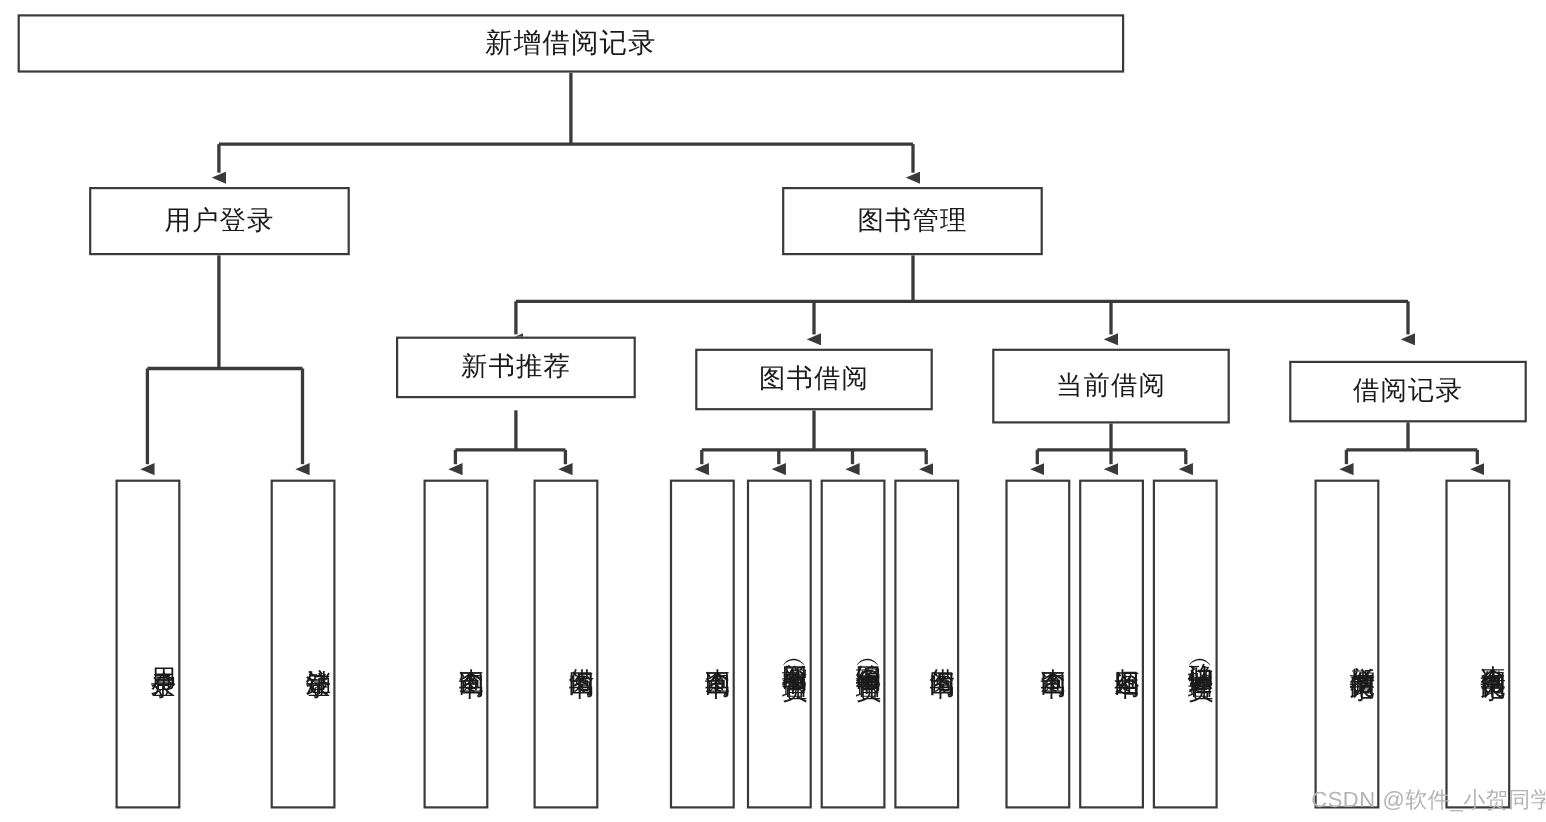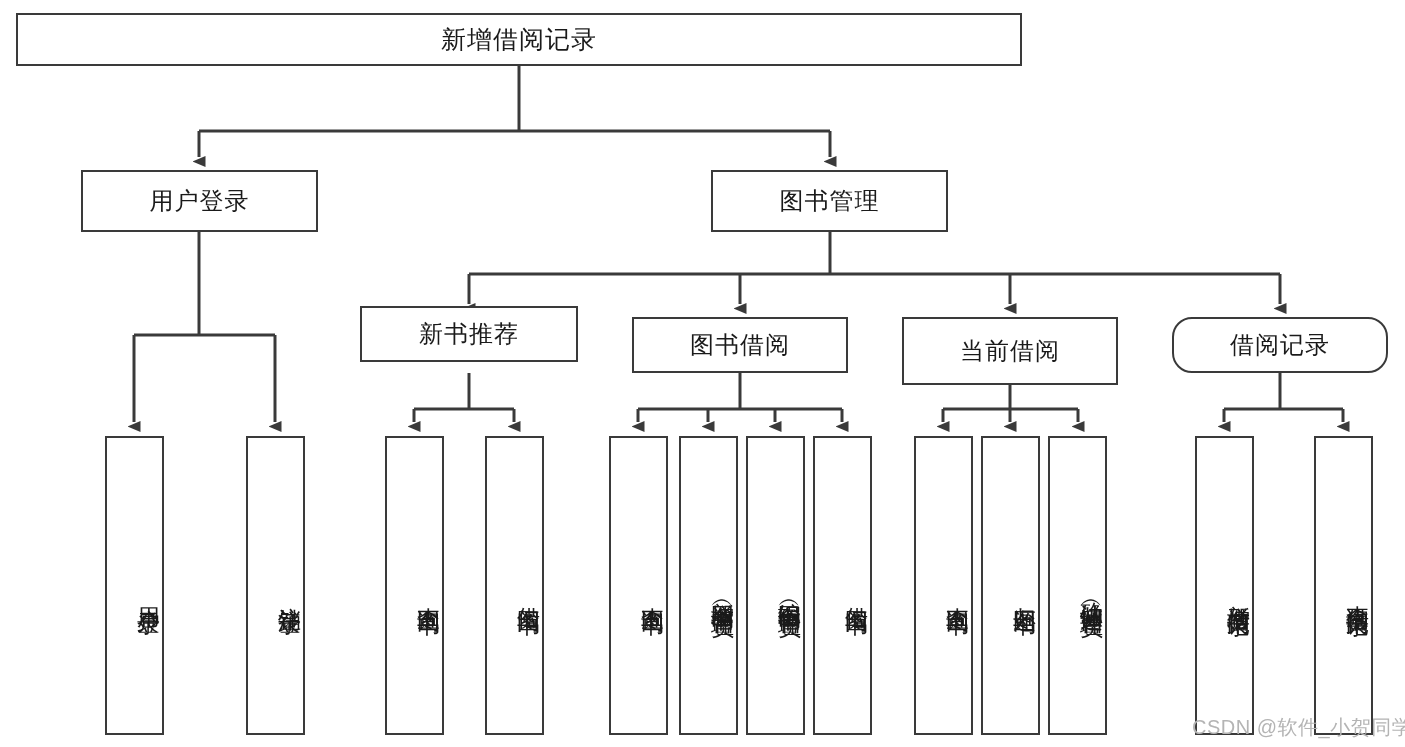--- a/index.html
+++ b/index.html
@@ -133,21 +133,21 @@
 
   <div class="node horiz" style="left:360px; top:306px; width:218px; height:56px;">
     <span>新书推荐</span>
   </div>
   <div class="node horiz" style="left:632px; top:317px; width:216px; height:56px;text-align:right;">
     <span>图书借阅</span>
   </div>
   <div class="node horiz" style="left:902px; top:317px; width:216px; height:68px;">
     <span>当前借阅</span>
   </div>
-  <div class="node horiz" style="left:1172px; top:317px; width:216px; height:56px;border-radius:20px;">
+  <div class="node horiz" style="left:1172px; top:328px; width:216px; height:56px;">
     <span>借阅记录</span>
   </div>
 
   <div class="node vert" style="left:105px; top:436px; width:59px; height:299px;">
     <span>用户登录</span>
   </div>
   <div class="node vert" style="left:246px; top:436px; width:59px; height:299px;">
     <span>注销登录</span>
   </div>
 

